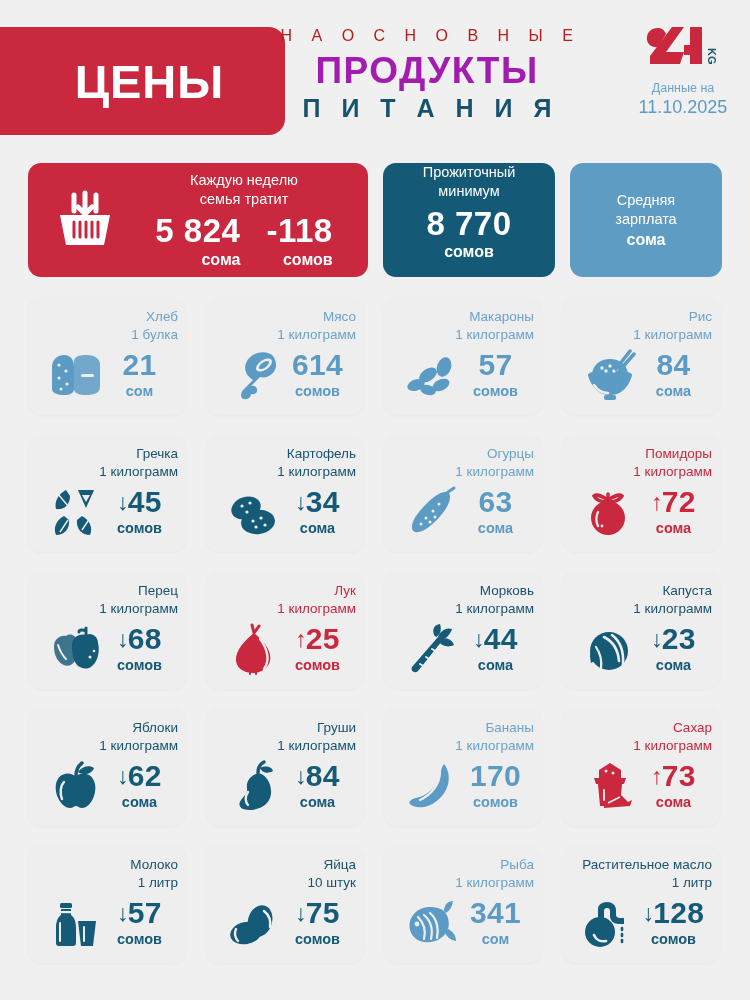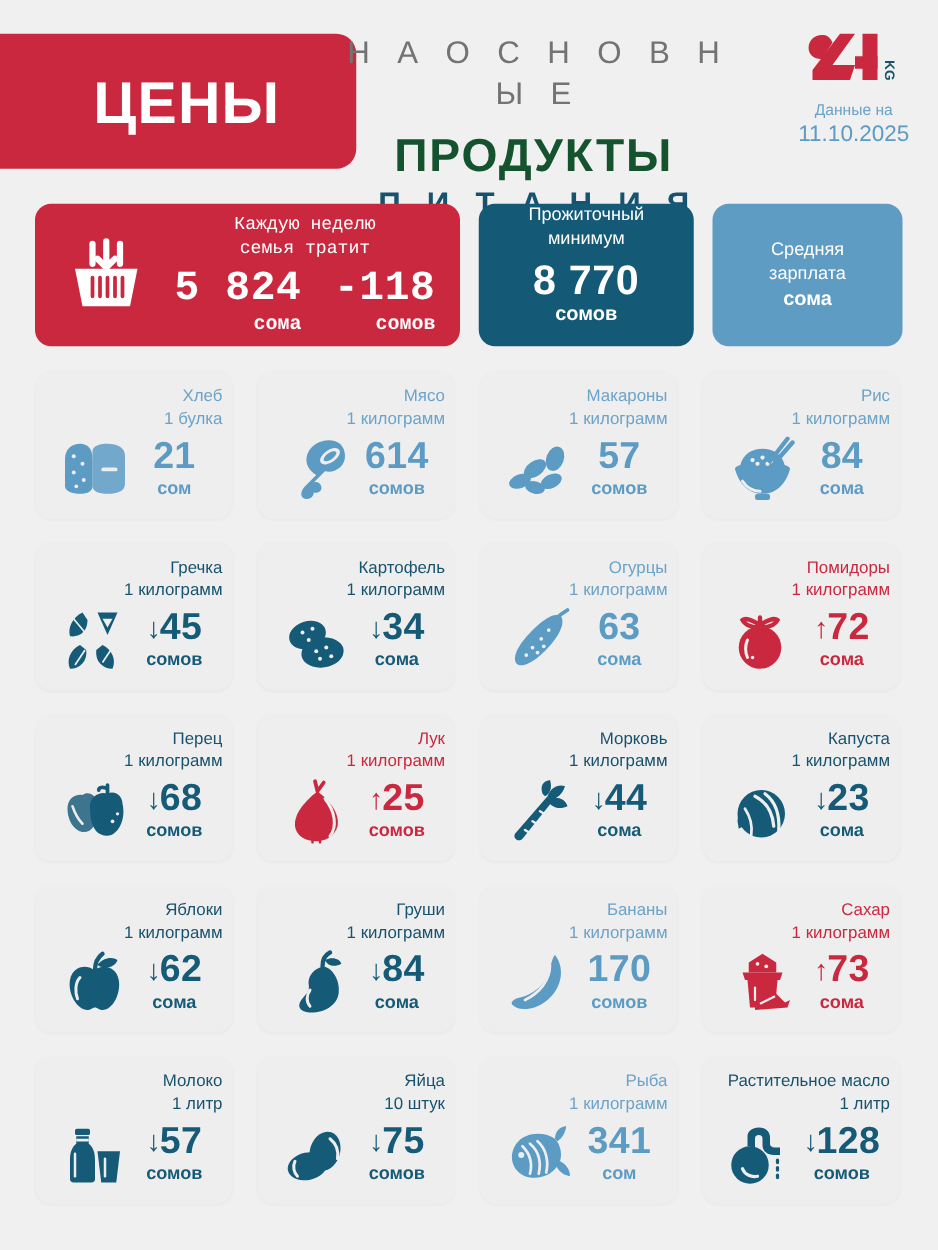--- a/index.html
+++ b/index.html
@@ -23,47 +23,47 @@
   .title-banner-text {
     color: #ffffff; font-size: 47px; font-weight: 700;
     letter-spacing: 1px; line-height: 1;
     padding-left: 14px;
   }
   .head-center {
     position: absolute; left: 262px; top: 26px; width: 330px;
     text-align: center;
   }
   .head-line1 {
-    color: #737373; font-size: 25px; font-weight: 400;
+    color: #b91c1c; font-size: 16px; font-weight: 400;
     letter-spacing: 7.5px; line-height: 1.3; padding-left: 7px;
   }
   .head-line2 {
-    color: #14532d; font-size: 37px; font-weight: 700;
-    letter-spacing: 1.5px; line-height: 1.18; margin-top: 12px;
+    color: #a21caf; font-size: 37px; font-weight: 700;
+    letter-spacing: 1.5px; line-height: 1.18; margin-top: 2px;
   }
   .head-line3 {
     color: #17536e; font-size: 25px; font-weight: 700;
     letter-spacing: 7px; line-height: 1.2; padding-left: 7px; margin-top: 1px;
   }
   .brand { position: absolute; right: 14px; top: 26px; width: 106px; text-align: center; }
   .brand-logo { display: block; margin: 0 auto; }
   .brand-sub {
     color: #6ba3c9; font-size: 12.5px; margin-top: 14px; line-height: 1.35;
   }
   .brand-date { color: #5b9bc4; font-size: 18px; font-weight: 400; line-height: 1.2; }
 
   
   .summary { position: absolute; left: 28px; top: 163px; width: 694px; height: 114px; display: flex; gap: 15px; }
   .sum-card { border-radius: 13px; position: relative; }
   .sum-basket {
     width: 340px; background: #c9283f;
     display: flex; align-items: center; padding-left: 14px;
   }
   .basket-icon { width: 86px; flex: 0 0 86px; display: flex; align-items: center; justify-content: center; }
-  .basket-right { flex: 1; text-align: center; padding-right: 8px; font-family: Liberation Mono, monospace; }
+  .basket-right { flex: 1; text-align: center; padding-right: 8px; }
   .sum-label { color: #ffffff; font-size: 14.5px; line-height: 1.3; font-weight: 400; }
   .sum-label-w { color: #ffffff; font-size: 14.5px; line-height: 1.3; font-weight: 400; }
   .sum-nums { display: flex; justify-content: center; gap: 26px; margin-top: 6px; }
   .sum-num-grp { text-align: right; }
   .sum-big { color: #ffffff; font-size: 33px; font-weight: 700; line-height: 1.05; letter-spacing: 0.5px; }
   .sum-unit { color: #ffffff; font-size: 16px; font-weight: 700; line-height: 1.2; margin-top: 1px; }
   .sum-dark { width: 172px; background: #145a77; display: flex; flex-direction: column; align-items: center; }
   .sum-blue { width: 152px; background: #5e9cc3; display: flex; flex-direction: column; align-items: center; justify-content: center; }
   .sum-dark .sum-big, .sum-blue .sum-big { margin-top: 6px; }
 

